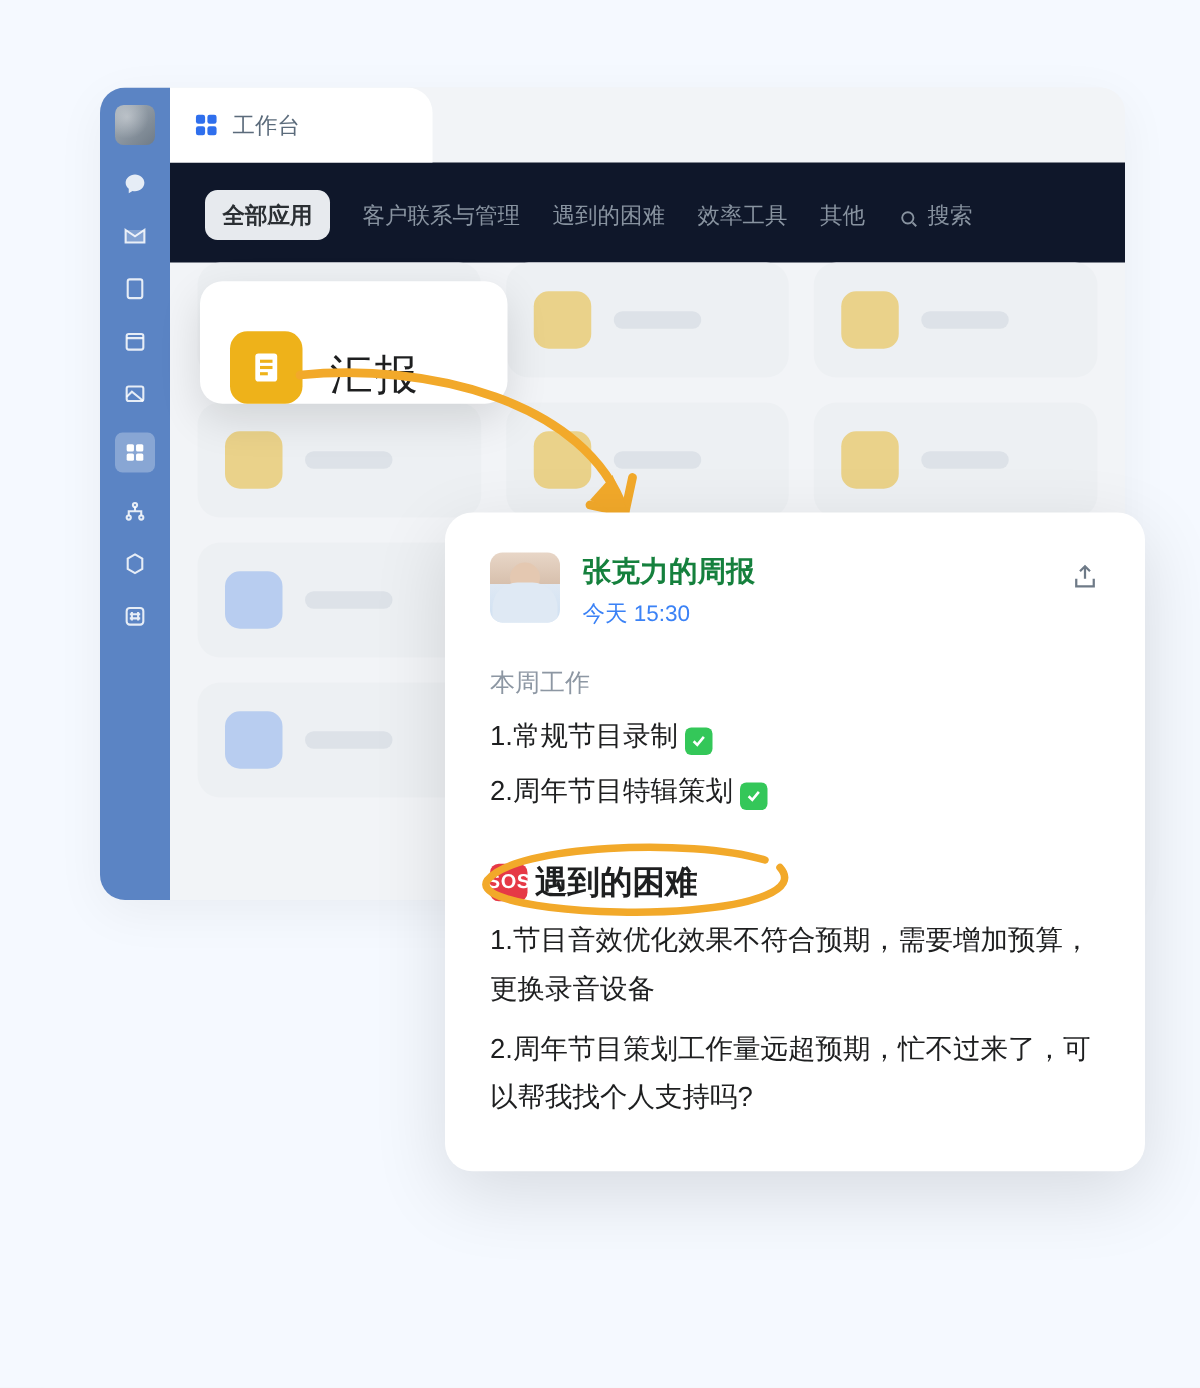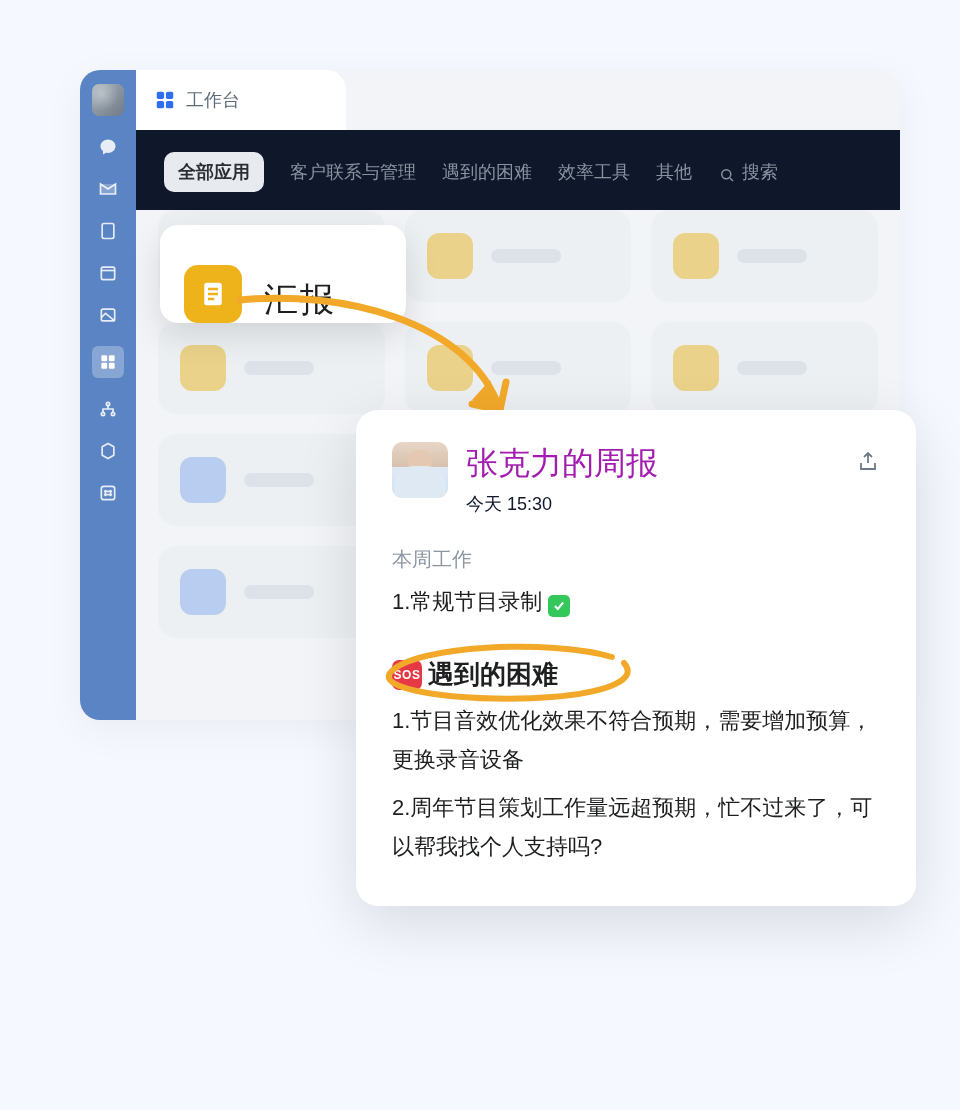--- a/index.html
+++ b/index.html
@@ -196,27 +196,27 @@
   .report-avatar::after{
     content:"";
     position:absolute;
     left:50%; bottom:-2px;
     width:52px;height:34px;
     background:#dfe9f4;
     border-radius:20px 20px 0 0;
     transform:translateX(-50%);
   }
   .report-title {
-    font-size: 32px;
-    color:#a21caf;
-    font-weight: 400;
+    font-size: 23px;
+    color:#15803d;
+    font-weight: 700;
   }
   .report-time {
     font-size: 18px;
-    color:#0f172a;
+    color:#3b82f6;
     margin-top: 6px;
   }
   .share {
     position: absolute;
     right: 0; top: 8px;
     color:#6e7a87;
   }
   .section-label {
     margin-top: 30px;
     color:#8d97a3;
@@ -249,21 +249,21 @@
     gap: 6px;
     position: relative;
   }
   .sos {
     display:inline-flex;
     width:30px;height:30px;
     background:#e63946;
     border-radius:7px;
     align-items:center;justify-content:center;
     color:#fff;
-    font-size:12px;
+    font-size:16px;
     font-weight:700;
     letter-spacing: .5px;
   }
   .circle-mark {
     position:absolute;
     left:-20px; top:-14px;
     width: 280px; height: 62px;
     pointer-events:none;
   }
   .difficulty-item {
@@ -443,20 +443,28 @@
 
     <div class="section-label">本周工作</div>
     <div class="work-item">
       <span>1.常规节目录制</span>
       <span class="check">
         <svg width="14" height="14" viewBox="0 0 24 24" fill="none" stroke="white" stroke-width="3.5">
             <path d="M5 12l5 5 9-11"></path>
           </svg>
       </span>
     </div>
+    <div class="work-item">
+      <span>2.周年节目特辑策划 </span>
+      <span class="check">
+        <svg width="14" height="14" viewBox="0 0 24 24" fill="none" stroke="white" stroke-width="3.5">
+            <path d="M5 12l5 5 9-11"></path>
+          </svg>
+      </span>
+    </div>
 
     <div class="difficulty-heading">
       <span class="sos">SOS</span>
       <span>遇到的困难</span>
       <svg class="circle-mark" viewBox="0 0 280 62">
         <path d="M240 14 C 180 -4, 40 2, 18 30 C 4 50, 110 60, 180 54 C 230 50, 268 38, 252 20" fill="none" stroke="#f2a92a" stroke-width="6" stroke-linecap="round"></path>
       </svg>
     </div>
 
     <div class="difficulty-item">1.节目音效优化效果不符合预期，需要增加预算，更换录音设备</div>

